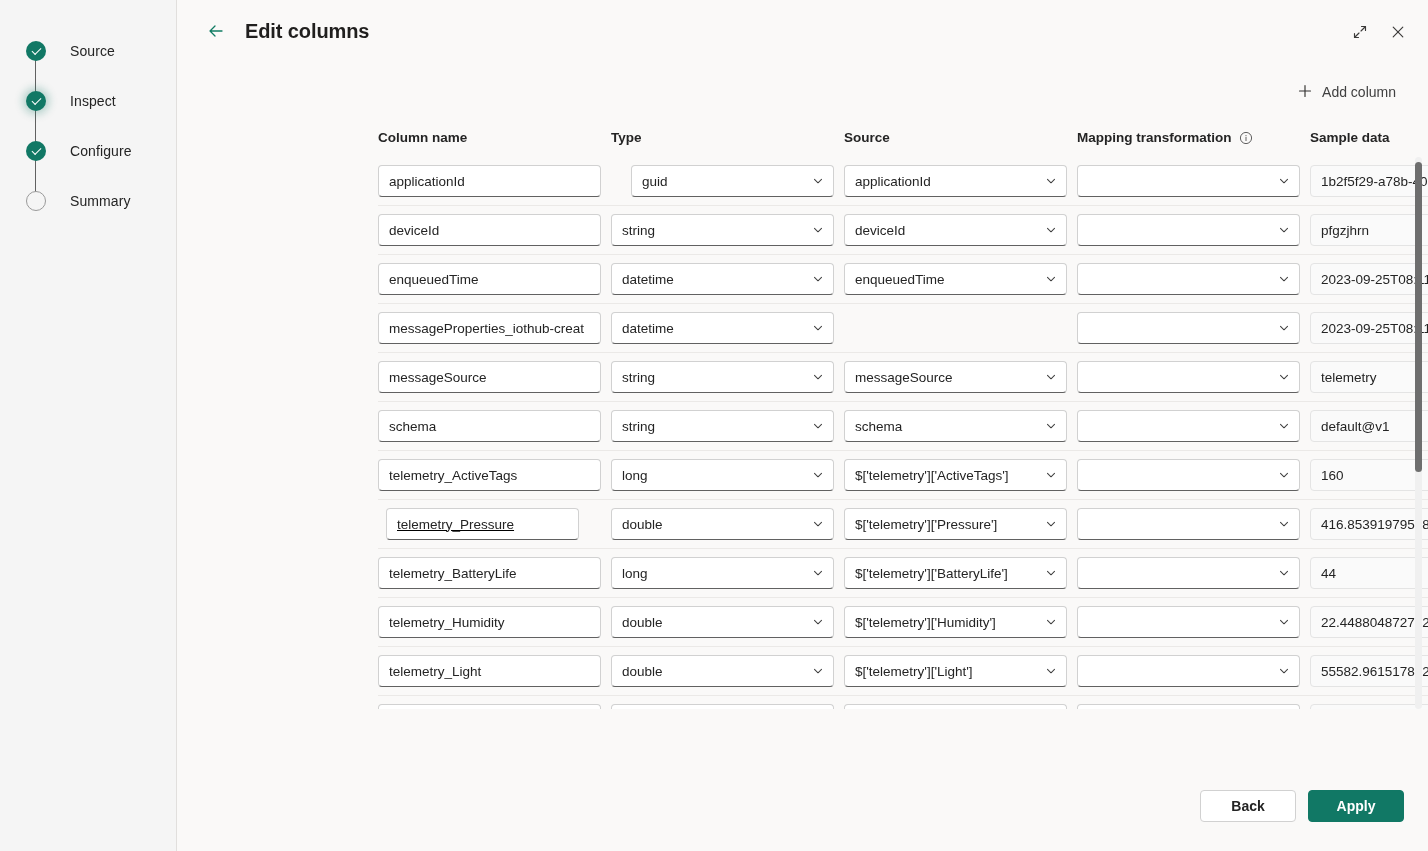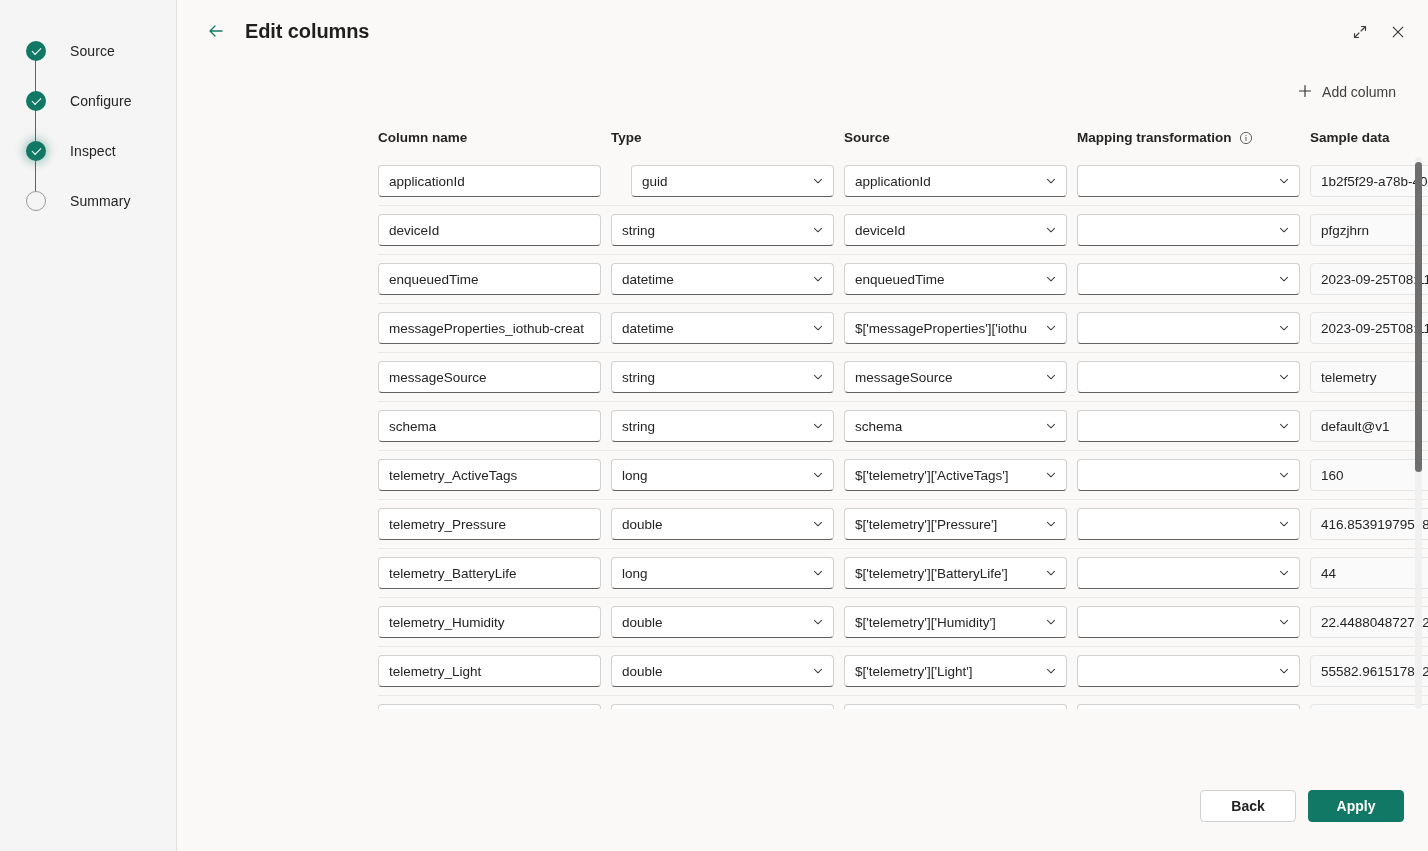--- a/index.html
+++ b/index.html
@@ -310,31 +310,31 @@
     <div class="steps" id="steps-host">
         <div class="step">
           <div class="step-connector" style="top: 25px; height: 50px;"></div>
           <div class="step-marker done">
             <span class="check"></span>
           </div>
           <div class="step-label">Source</div>
         </div>
         <div class="step">
           <div class="step-connector" style="top: 25px; height: 50px;"></div>
+          <div class="step-marker current">
+            <span class="check"></span>
+          </div>
+          <div class="step-label">Inspect</div>
+        </div>
+        <div class="step">
+          <div class="step-connector" style="top: 25px; height: 50px;"></div>
           <div class="step-marker done">
             <span class="check"></span>
           </div>
           <div class="step-label">Configure</div>
-        </div>
-        <div class="step">
-          <div class="step-connector" style="top: 25px; height: 50px;"></div>
-          <div class="step-marker current">
-            <span class="check"></span>
-          </div>
-          <div class="step-label">Inspect</div>
         </div>
         <div class="step">
           <div class="step-marker todo"></div>
           <div class="step-label">Summary</div>
         </div>
       </div>
   </div>
 
   <div class="main">
 
@@ -508,28 +508,20 @@
                 </div>
               </div>
               <div class="cell" style="left: 233px; width: 223px;">
                 <div class="fld select">
                   <span class="txt">datetime</span>
                   <span class="chev"><svg width="12" height="12" viewBox="0 0 12 12" fill="none" aria-hidden="true">
                       <path d="M2.5 4.3L6 7.8l3.5-3.5" stroke="currentColor" stroke-width="1.05" stroke-linecap="round" stroke-linejoin="round"></path>
                     </svg></span>
                 </div>
               </div>
-              <div class="cell" style="left: 466px; width: 223px;">
-                <div class="fld select">
-                  <span class="txt">$['messageProperties']['iothu</span>
-                  <span class="chev"><svg width="12" height="12" viewBox="0 0 12 12" fill="none" aria-hidden="true">
-                      <path d="M2.5 4.3L6 7.8l3.5-3.5" stroke="currentColor" stroke-width="1.05" stroke-linecap="round" stroke-linejoin="round"></path>
-                    </svg></span>
-                </div>
-              </div>
               <div class="cell" style="left: 699px; width: 223px;">
                 <div class="fld select">
                   <span class="txt"></span>
                   <span class="chev"><svg width="12" height="12" viewBox="0 0 12 12" fill="none" aria-hidden="true">
                       <path d="M2.5 4.3L6 7.8l3.5-3.5" stroke="currentColor" stroke-width="1.05" stroke-linecap="round" stroke-linejoin="round"></path>
                     </svg></span>
                 </div>
               </div>
               <div class="cell" style="left: 932px; width: 223px;">
                 <div class="fld readonly">
@@ -639,21 +631,21 @@
                     </svg></span>
                 </div>
               </div>
               <div class="cell" style="left: 932px; width: 223px;">
                 <div class="fld readonly">
                   <span class="txt">160</span>
                 </div>
               </div>
             </div>
             <div class="trow">
-              <div class="cell" style="left: 0px; width: 223px;">
+              <div class="cell" style="left: 8px; width: 193px; text-decoration: underline;">
                 <div class="fld">
                   <span class="txt">telemetry_Pressure</span>
                 </div>
               </div>
               <div class="cell" style="left: 233px; width: 223px;">
                 <div class="fld select">
                   <span class="txt">double</span>
                   <span class="chev"><svg width="12" height="12" viewBox="0 0 12 12" fill="none" aria-hidden="true">
                       <path d="M2.5 4.3L6 7.8l3.5-3.5" stroke="currentColor" stroke-width="1.05" stroke-linecap="round" stroke-linejoin="round"></path>
                     </svg></span>

